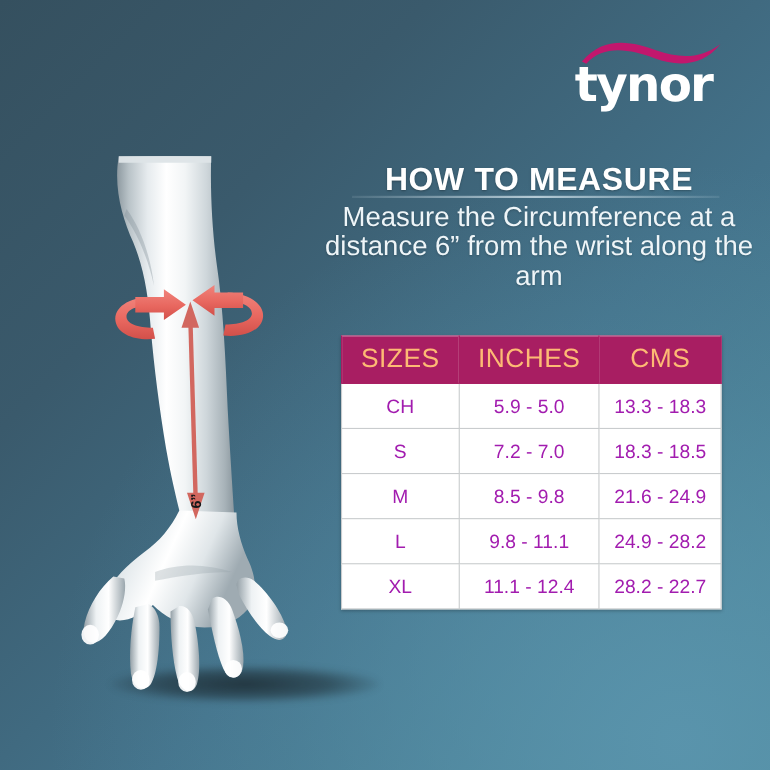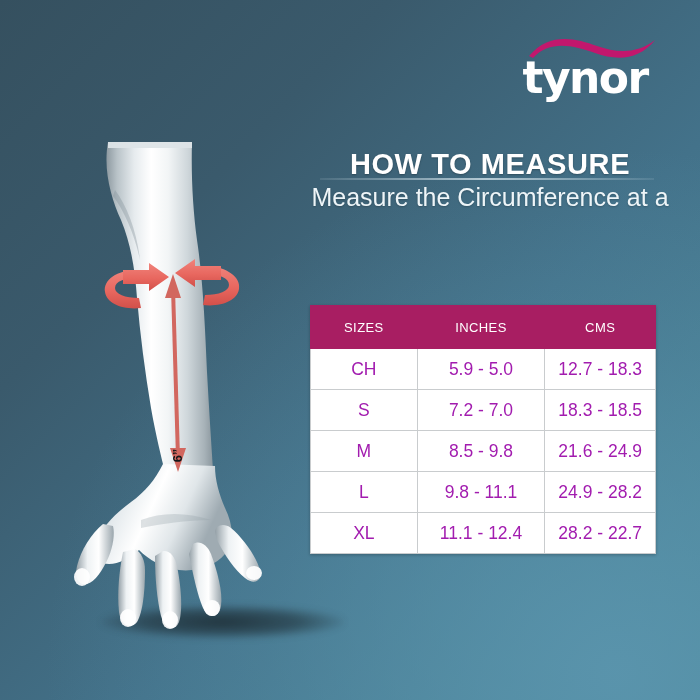--- a/index.html
+++ b/index.html
@@ -95,23 +95,23 @@
     border: 1px solid #c9ccce;
     text-align: center;
     font-size: 17.5px;
     color: #a21caf;
     height: 40px;
     padding: 0;
     font-weight: 400;
   }
   #size-table thead th {
     background: #a81e62;
-    color: #ffffff;
+    color: #fdba74;
     font-weight: 400;
-    font-size: 13px;
+    font-size: 24px;
     letter-spacing: 0.4px;
     border-color: #a81e62;
     height: 42px;
   }
   #size-table col.c-size  { width: 107px; }
   #size-table col.c-inch  { width: 128px; }
   #size-table col.c-cms   { width: 111px; }
 
   
   #arm-wrap {
@@ -154,20 +154,21 @@
       <path d="M2 22 C 22 -2, 48 4, 70 12 C 90 19, 110 20, 128 6
                C 112 26, 90 27, 68 19 C 46 11, 22 6, 6 24 Z" fill="#c2176d"></path>
     </svg>
     <div class="wordmark">tynor</div>
   </div>
 
   <div id="headline">HOW TO MEASURE</div>
   <div id="headline-rule"></div>
   <div id="subhead">
     <div>Measure  the Circumference at a</div>
+    <div>distance 6” from the wrist along the arm</div>
   </div>
 
   <div id="arm-wrap">
     <div id="shadow"></div>
 
     <svg id="arm-svg" width="260" height="520" viewBox="0 0 260 520">
       <defs>
         <linearGradient id="armG" x1="0" y1="0" x2="1" y2="0">
           <stop offset="0%" stop-color="#8e9aa1"></stop>
           <stop offset="10%" stop-color="#b9c3c8"></stop>
@@ -286,21 +287,21 @@
       <tr>
         <th>SIZES</th>
         <th>INCHES</th>
         <th>CMS</th>
       </tr>
     </thead>
     <tbody>
       <tr>
         <td>CH</td>
         <td>5.9 - 5.0</td>
-        <td>12.7 - 18.3</td>
+        <td>13.3 - 18.3</td>
       </tr>
       <tr>
         <td>S</td>
         <td>7.2 - 7.0</td>
         <td>18.3 - 18.5</td>
       </tr>
       <tr>
         <td>M</td>
         <td>8.5 - 9.8</td>
         <td>21.6 - 24.9</td>

